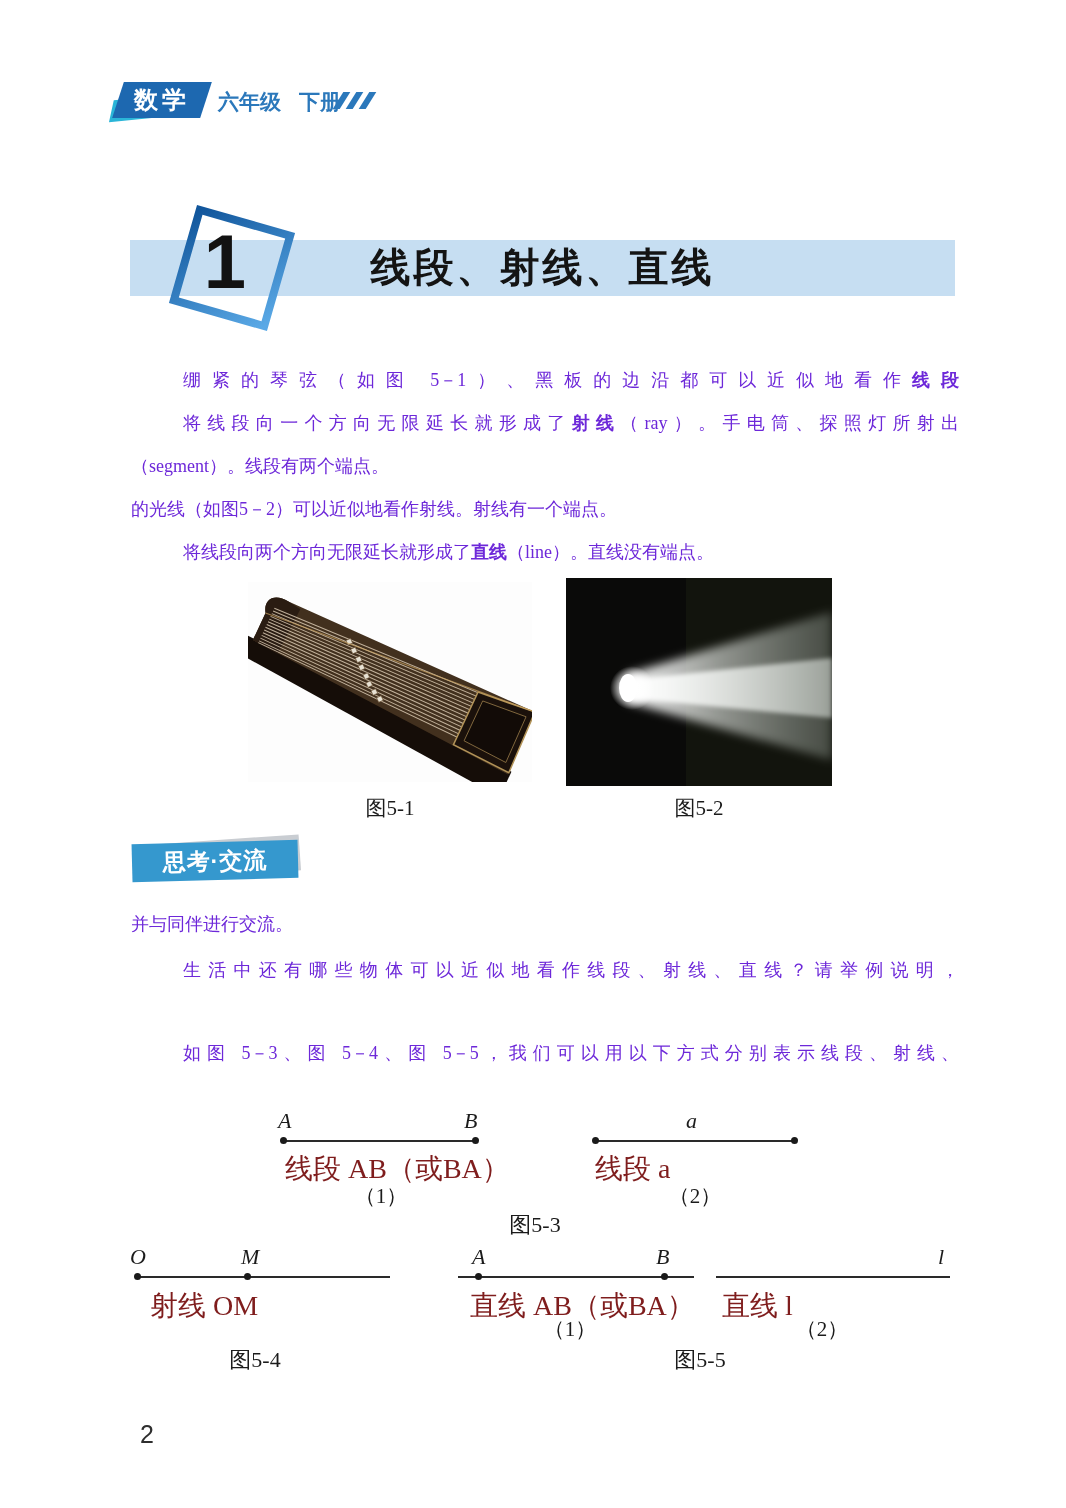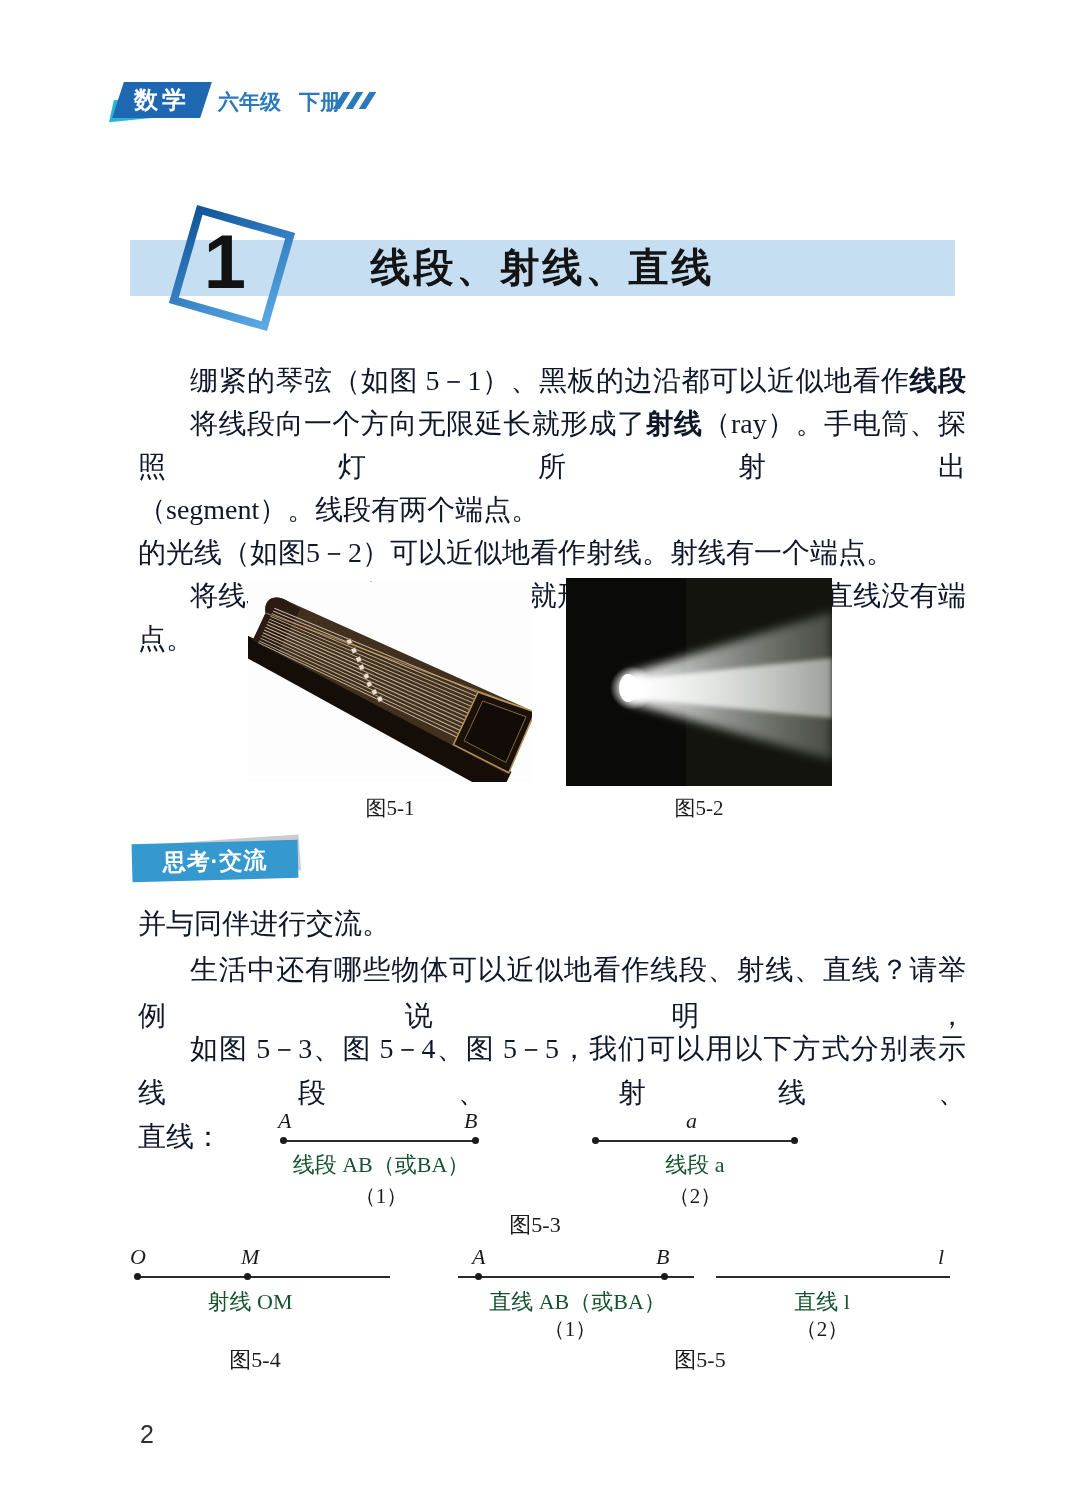--- a/index.html
+++ b/index.html
@@ -29,47 +29,47 @@
   .band-title { position:absolute; left:130px; top:240px; width:825px; height:60px;
     text-align:center; line-height:56px; font-size:40px; font-weight:900;
     color:#141414; letter-spacing:3px; }
   .diamond-svg { position:absolute; left:156px; top:192px; width:152px; height:152px; }
   .chap-num { position:absolute; left:193px; top:222px; width:64px; text-align:center;
     font-family:"Liberation Sans","DejaVu Sans",sans-serif;
     font-size:76px; line-height:80px; font-weight:bold; color:#121212; }
   
   .flow { position:absolute; left:131px; width:828px; }
   .flow-main { top:359px; }
-  .line { width:828px; font-size:28px; line-height:43px; color:#0f172a; text-align:justify;margin-left:7px; }
+  .line { width:828px; font-size:18px; line-height:43px; color:#6d28d9; text-align:justify; }
   .line.full { text-align-last:justify; }
   .ind { text-indent:52px; }
   .b { font-weight:bold; }
   .flow-think { top:901px; }
   .flow-think .line { line-height:46px; }
   .flow-intro { top:1027px; }
-  .flow-intro .line { line-height:44px; }
+  .flow-intro .line { line-height:52px; }
   
   .photo { position:absolute; display:block; }
   .photo-guzheng { left:248px; top:582px; width:284px; height:200px; }
   .photo-flash  { left:566px; top:578px; width:266px; height:208px; }
   .caption { position:absolute; width:160px; text-align:center; font-size:21px; color:#1b1b1b; }
   
   .badge-wrap { position:absolute; left:132px; top:838px; width:180px; height:46px; }
   .badge-shadow { position:absolute; left:6px; top:2px; width:162px; height:36px;
     background:#c9cdd2; transform:rotate(-4deg); }
   .badge { position:absolute; left:0; top:4px; width:166px; height:38px;
     background:#3598ce; transform:rotate(-1.5deg);
     display:flex; align-items:center; justify-content:center;
     font-family:"Liberation Sans","DejaVu Sans",sans-serif;
     font-size:23px; font-weight:bold; color:#ffffff; letter-spacing:1px; }
   
   .dline { position:absolute; height:2px; background:#2a2a2a; }
   .dot { position:absolute; width:7px; height:7px; border-radius:50%; background:#1a1a1a; }
   .ptlabel { position:absolute; font-style:italic; font-size:22px; color:#1b1b1b; }
-  .dname { position:absolute; text-align:center; font-size:22px; color:#14532d; white-space:nowrap; }
+  .dname { position:absolute; text-align:left; font-size:28px; color:#7f1d1d; white-space:nowrap; }
   .didx { position:absolute; text-align:center; font-size:21px; color:#1b1b1b; }
   .fig-cap { position:absolute; width:200px; text-align:center; font-size:22px; color:#1b1b1b; }
   .pagenum { position:absolute; left:140px; top:1420px; font-size:25px; color:#2e2e2e;
     font-family:"Liberation Sans","DejaVu Sans",sans-serif; }
 </style>
 </head>
 <body>
 
 <div class="page">
 
@@ -188,21 +188,20 @@
     <div class="badge">思考·交流</div>
   </div>
 
   <div class="flow flow-think">
     <div class="line"><span>并与同伴进行交流。</span></div>
     <div class="line full ind"><span>生活中还有哪些物体可以近似地看作线段、射线、直线？请举例说明，</span></div>
   </div>
 
   <div class="flow flow-intro">
     <div class="line full ind"><span>如图 5－3、图 5－4、图 5－5，我们可以用以下方式分别表示线段、射线、</span></div>
-    <div class="line"><span>直线：</span></div>
   </div>
 
   <div>
     <span class="ptlabel" style="left:278px; top:1108px;">A</span>
     <span class="ptlabel" style="left:464px; top:1108px;">B</span>
     <div class="dline" style="left:283px; top:1140px; width:193px;"></div>
     <div class="dot" style="left:280px; top:1137px;"></div>
     <div class="dot" style="left:472px; top:1137px;"></div>
     <div class="dname" style="left:285px; top:1150px; width:192px;">线段 AB（或BA）</div>
     <div class="didx" style="left:285px; top:1182px; width:192px;">（1）</div>

